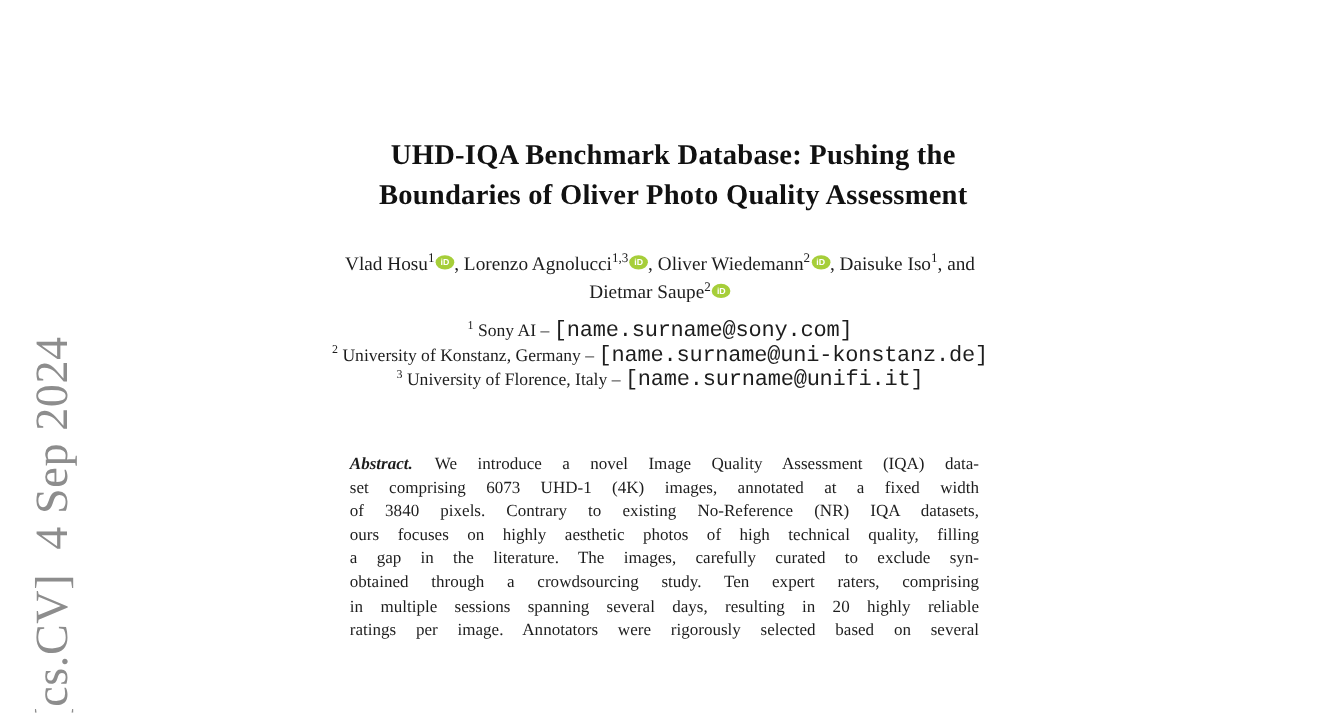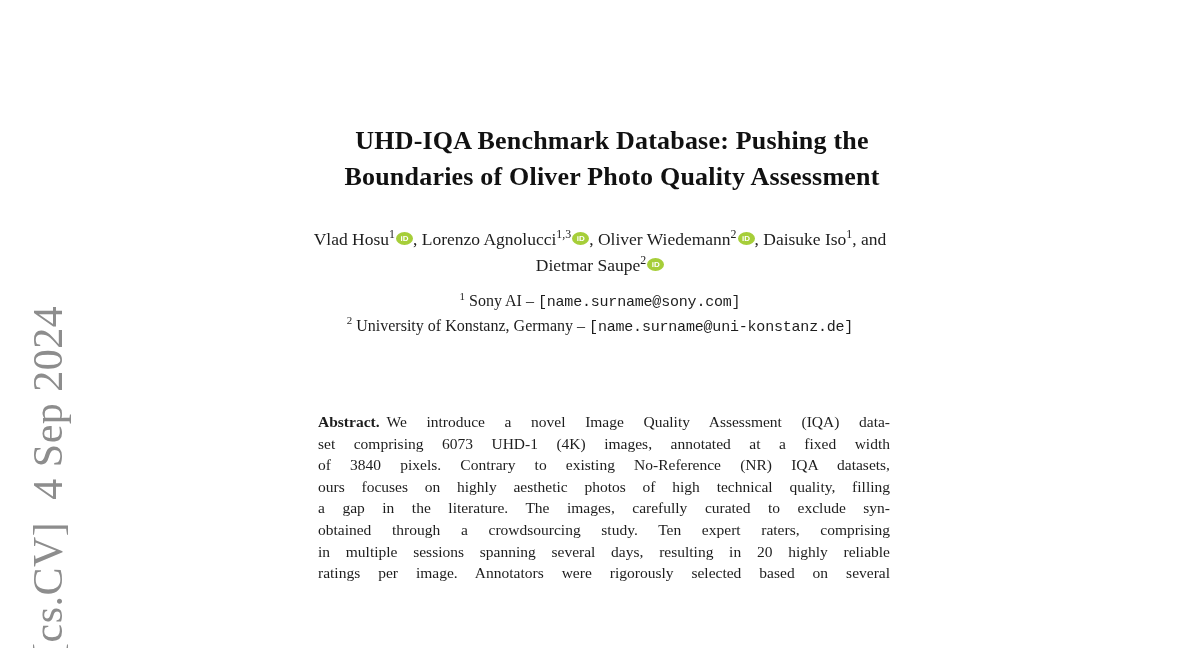--- a/index.html
+++ b/index.html
@@ -96,21 +96,21 @@
     line-height: 22.5px;
   }
   .aff-sup {
     font-size: 68%;
     vertical-align: super;
     line-height: 0;
     margin-right: 4px;
   }
   .aff-email {
     font-family: "Liberation Mono", "DejaVu Sans Mono", monospace;
-    font-size: 15px;
+    font-size: 20px;
     letter-spacing: -0.2px;
   }
 
   
   .abstract {
     position: absolute;
     left: 318px;
     top: 411px;
     width: 572px;
     font-size: 15.5px;
@@ -118,21 +118,22 @@
   }
   .abs-line {
     text-align: justify;
     text-align-last: justify;
     height: 21.6px;
     overflow: visible;
     white-space: normal;
   }
   .abs-label {
     font-weight: 700;
-    margin-right: 7px;
+    margin-right: 20px;
+    font-style: italic;
   }
 </style>
 </head>
 <body>
 
 <div class="page">
 
   <div class="stamp-anchor">
     <span class="stamp-text">[cs.CV]&nbsp;&nbsp;4 Sep 2024</span>
   </div>
@@ -143,20 +144,21 @@
   </h1>
 
   <div class="authors" id="authors">
       <div class="author-line"><span>Vlad Hosu</span><sup class="author-sup">1</sup><span class="orcid-icon">iD</span><span>, Lorenzo Agnolucci</span><sup class="author-sup">1,3</sup><span class="orcid-icon">iD</span><span>, Oliver Wiedemann</span><sup class="author-sup">2</sup><span class="orcid-icon">iD</span><span>, Daisuke Iso</span><sup class="author-sup">1</sup><span>, and</span></div>
       <div class="author-line"><span>Dietmar Saupe</span><sup class="author-sup">2</sup><span class="orcid-icon">iD</span></div>
     </div>
 
   <div class="affiliations" id="affiliations">
       <div class="aff-line"><sup class="aff-sup">1</sup><span class="aff-inst">Sony AI – </span><span class="aff-email">[name.surname@sony.com]</span></div>
       <div class="aff-line"><sup class="aff-sup">2</sup><span class="aff-inst">University of Konstanz, Germany – </span><span class="aff-email">[name.surname@uni-konstanz.de]</span></div>
+      <div class="aff-line"><sup class="aff-sup">3</sup><span class="aff-inst">University of Florence, Italy – </span><span class="aff-email">[name.surname@unifi.it]</span></div>
     </div>
 
   <section class="abstract" id="abstract">
       <div class="abs-line"><span class="abs-label">Abstract.</span><span>We introduce a novel Image Quality Assessment (IQA) data-</span></div>
       <div class="abs-line"><span>set comprising 6073 UHD-1 (4K) images, annotated at a fixed width</span></div>
       <div class="abs-line"><span>of 3840 pixels. Contrary to existing No-Reference (NR) IQA datasets,</span></div>
       <div class="abs-line"><span>ours focuses on highly aesthetic photos of high technical quality, filling</span></div>
       <div class="abs-line"><span>a gap in the literature. The images, carefully curated to exclude syn-</span></div>
       <div class="abs-line"><span>obtained through a crowdsourcing study. Ten expert raters, comprising</span></div>
       <div class="abs-line"><span>in multiple sessions spanning several days, resulting in 20 highly reliable</span></div>

